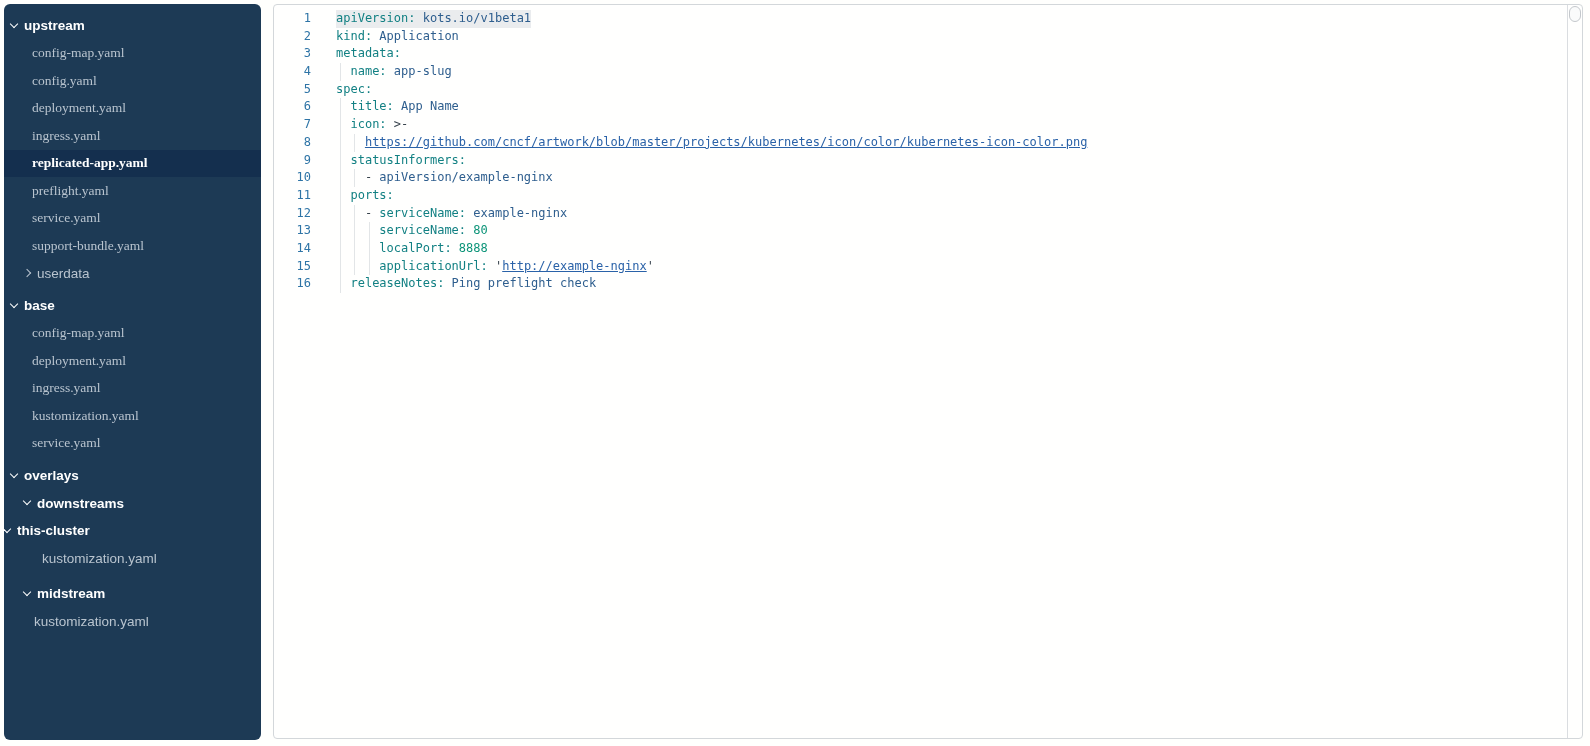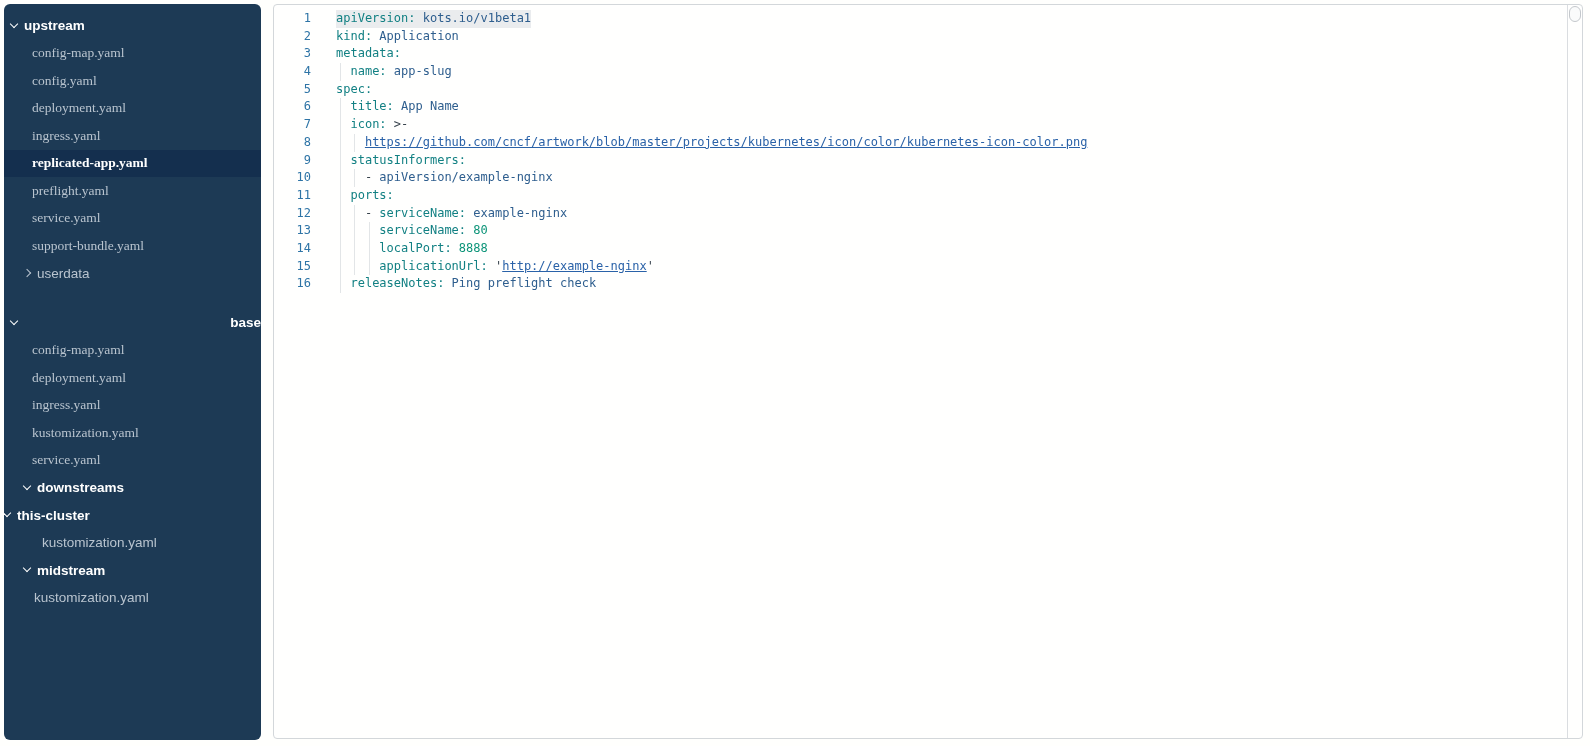--- a/index.html
+++ b/index.html
@@ -23,22 +23,22 @@
     font-family:"Liberation Sans",sans-serif;}
   .app{position:relative;width:1590px;height:746px;}
 
   
   .sidebar{position:absolute;left:4px;top:4px;width:257px;height:736px;
     background:var(--c-sidebar-bg);border-radius:6px;padding-top:8px;overflow:hidden;}
   .tree-row{height:27.5px;display:flex;align-items:center;
     color:var(--c-sidebar-text);font-size:13.5px;cursor:pointer;}
   .tree-row.bold{color:var(--c-sidebar-header);font-weight:bold;}
   .tree-row.selected{background:var(--c-sidebar-selected-bg);color:#ffffff;font-weight:bold;}
-  .tree-row.gap1{margin-top:22px;justify-content:space-between;}
-  .tree-row.gap2{}
+  .tree-row.gap1{margin-top:5px;}
+  .tree-row.gap2{margin-top:8px;}
   .folder.d0{padding-left:7px;}
   .folder.d1{padding-left:20px;}
   .folder.d2{}
   .file.d1{padding-left:28px;font-family:Liberation Serif, serif;}
   .file.d2{padding-left:30px;}
   .file.d3{padding-left:38px;}
   .chev{display:inline-block;width:6px;height:6px;border-right:1.6px solid currentColor;
     border-bottom:1.6px solid currentColor;margin-right:7px;flex:0 0 auto;}
   .chev.down{transform:translateY(-2px) rotate(45deg);}
   .chev.right{transform:rotate(-45deg);}
@@ -116,20 +116,24 @@
       </div>
       <div class="tree-row file d1">
         <span class="lbl">ingress.yaml</span>
       </div>
       <div class="tree-row file d1">
         <span class="lbl">kustomization.yaml</span>
       </div>
       <div class="tree-row file d1">
         <span class="lbl">service.yaml</span>
       </div>
+      <div class="tree-row folder d0 bold gap1">
+        <span class="chev down"></span>
+        <span class="lbl">overlays</span>
+      </div>
       <div class="tree-row folder d1 bold">
         <span class="chev down"></span>
         <span class="lbl">downstreams</span>
       </div>
       <div class="tree-row folder d2 bold">
         <span class="chev down"></span>
         <span class="lbl">this-cluster</span>
       </div>
       <div class="tree-row file d3">
         <span class="lbl">kustomization.yaml</span>

